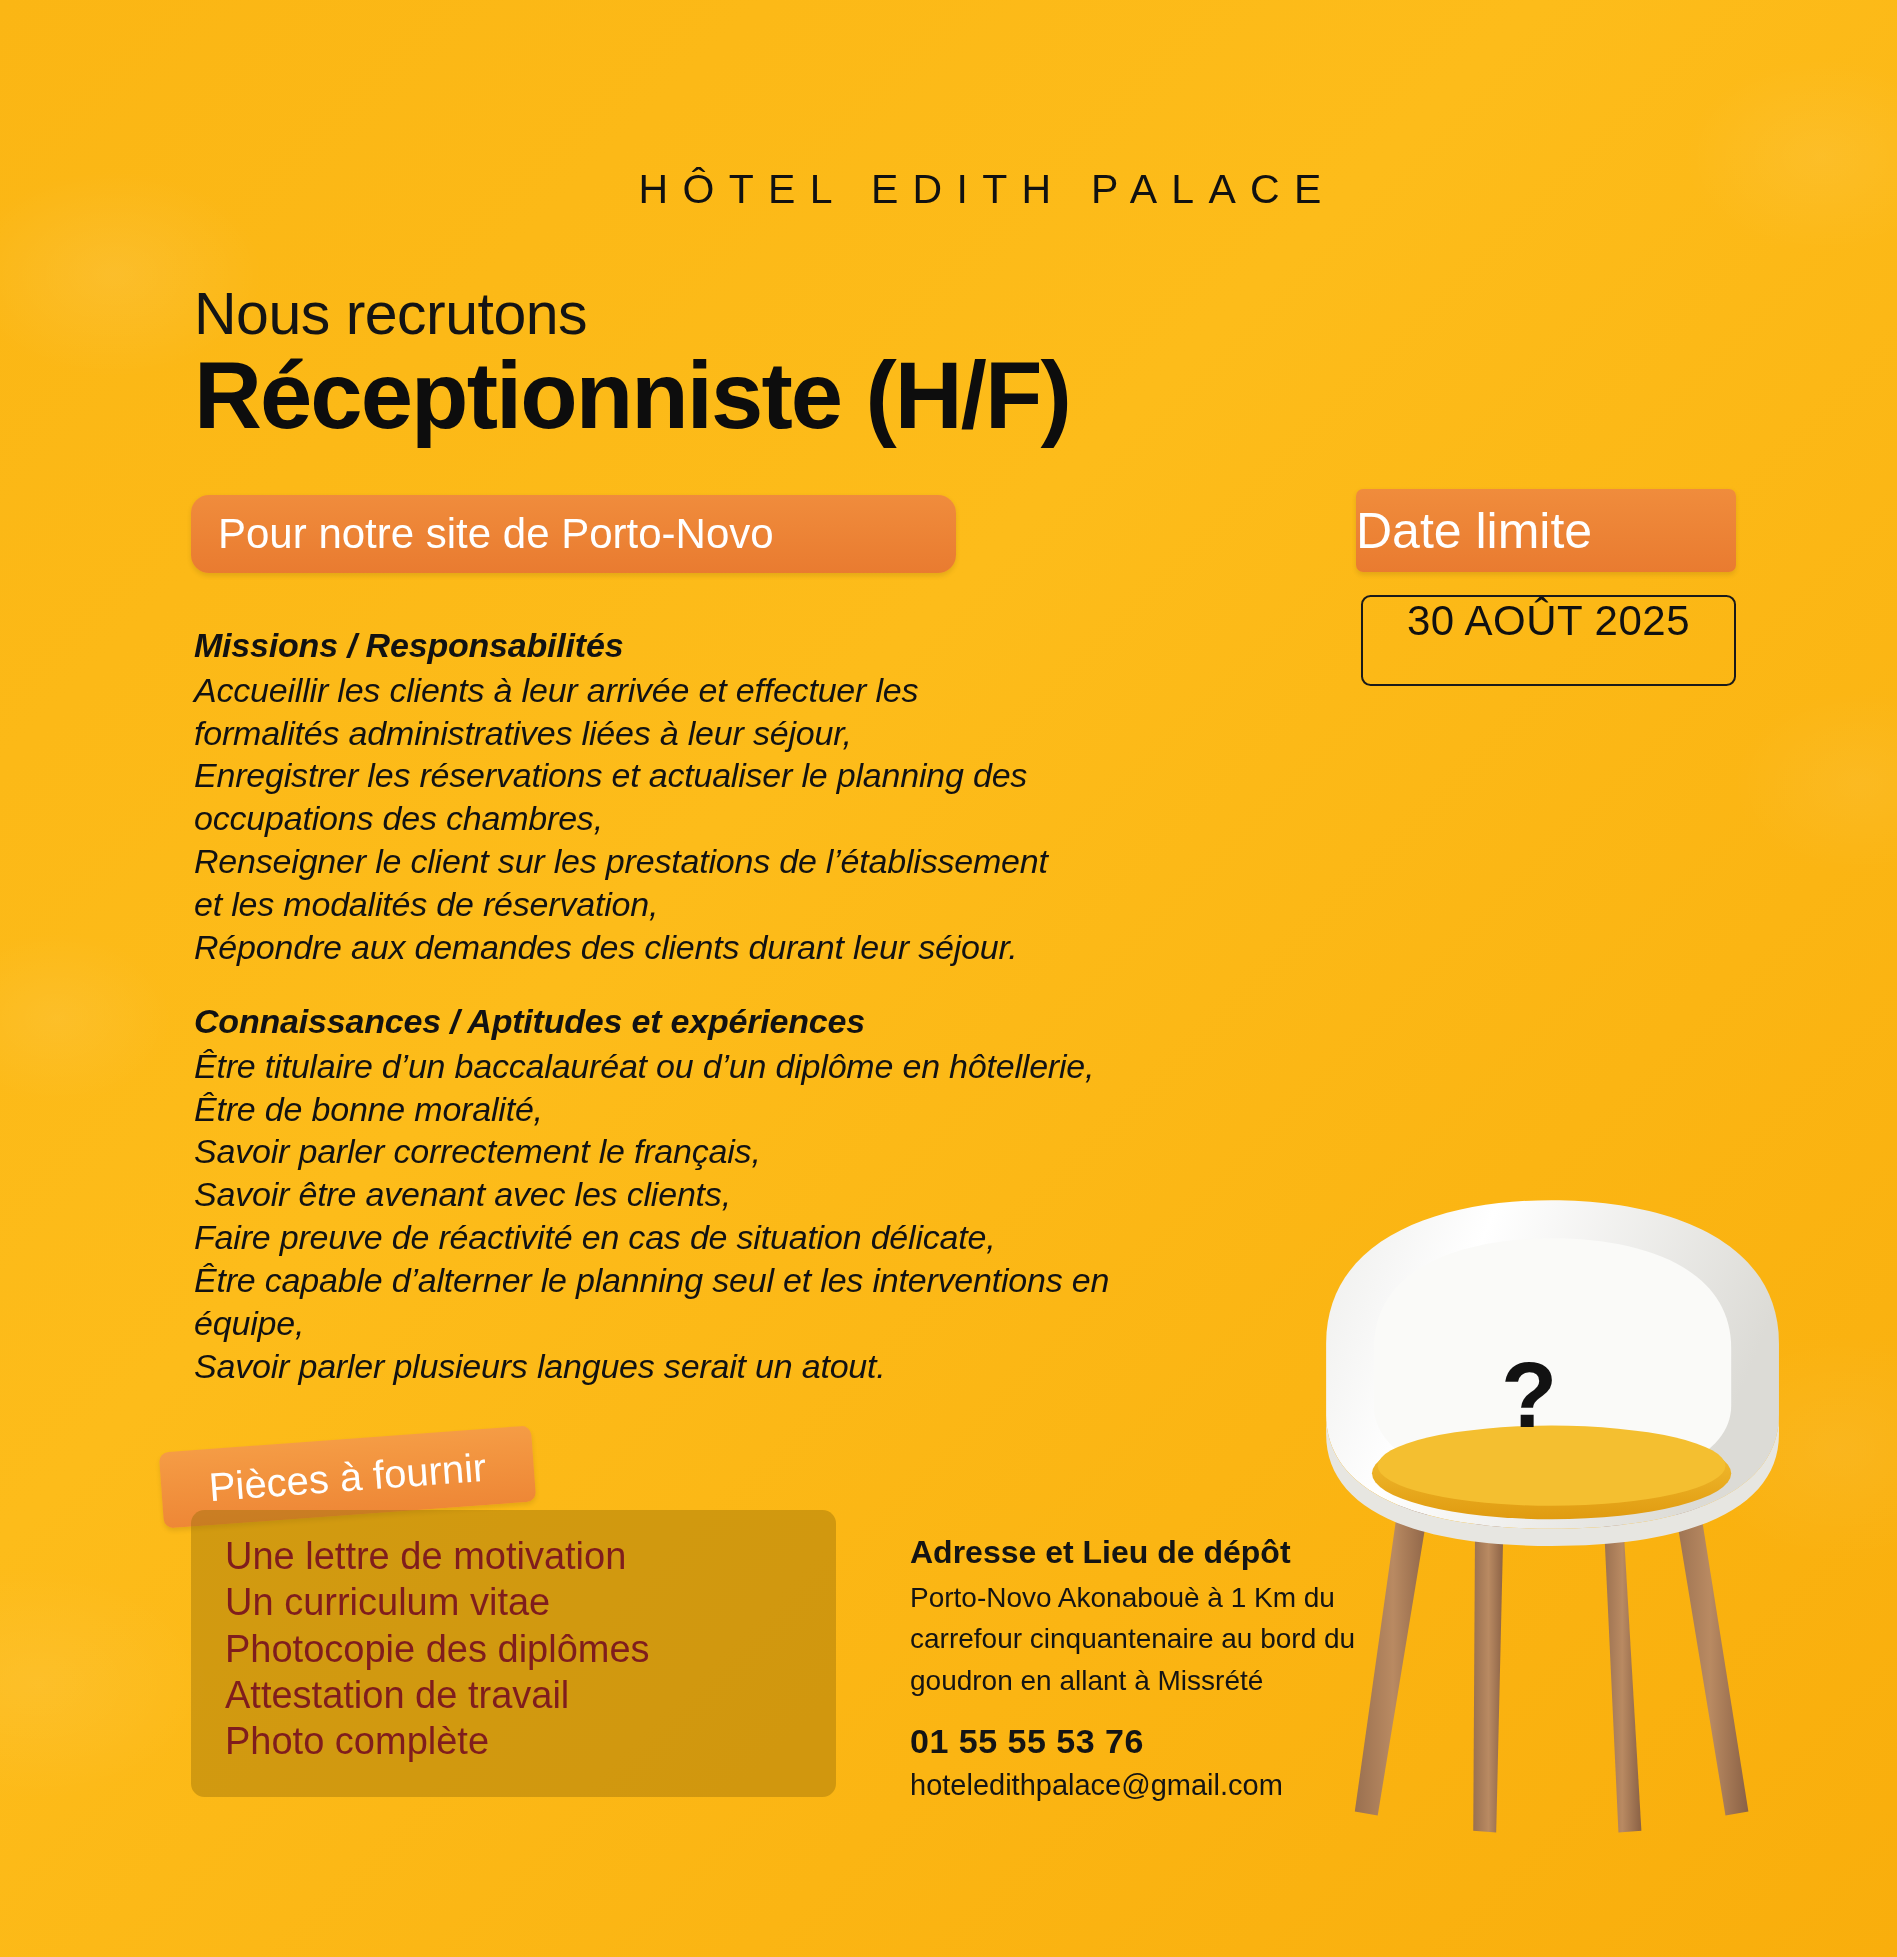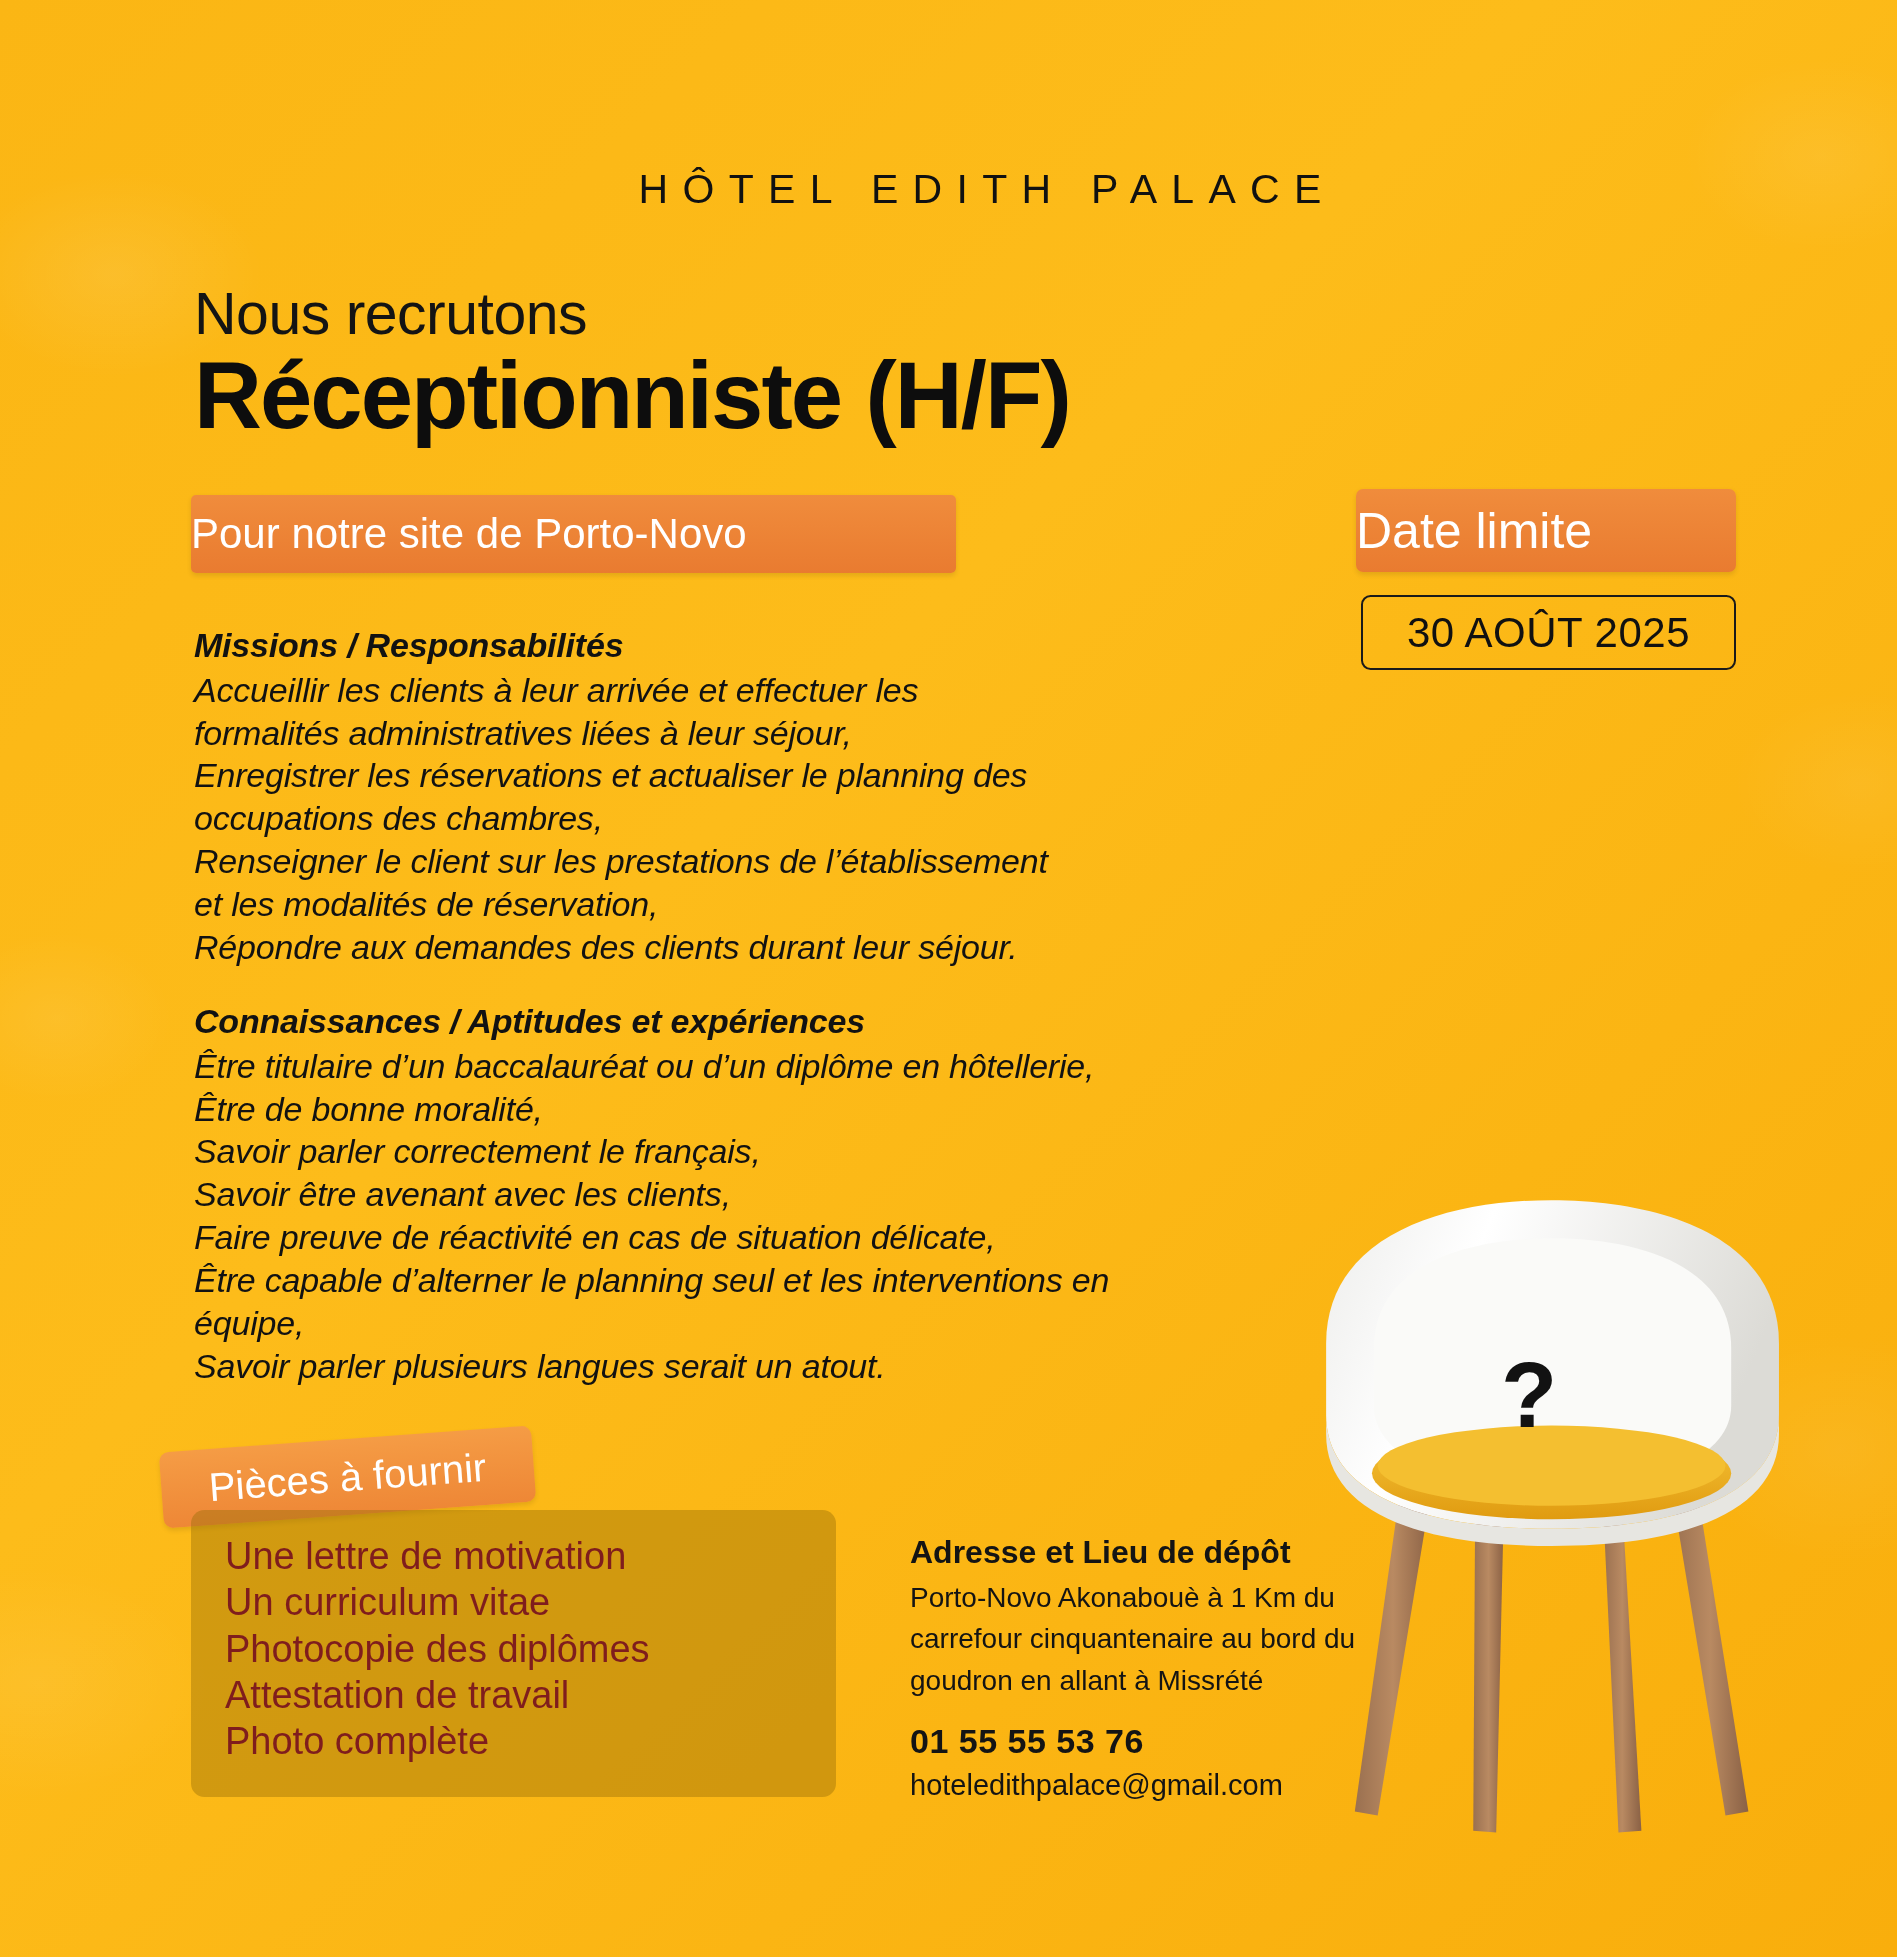--- a/index.html
+++ b/index.html
@@ -85,23 +85,24 @@
   }
 
   
   .site-pill {
     position: absolute;
     top: 495px;
     left: 191px;
     width: 765px;
     height: 78px;
     background: linear-gradient(180deg, #F08C3C 0%, #E97B30 100%);
-    border-radius: 5px;
+    border-radius: 18px;
     display: flex;
     align-items: center;
+    padding-left: 27px;
     box-shadow: 0 2.9px 5.7px rgba(0,0,0,0.10);
   }
   .site-pill span {
     font-size: 42px;
     color: #ffffff;
     font-weight: 400;
   }
 
   
   .deadline-pill {
@@ -118,25 +119,25 @@
   }
   .deadline-pill span {
     font-size: 50px;
     color: #fff;
   }
   .deadline-date {
     position: absolute;
     top: 595px;
     left: 1361px;
     width: 375px;
-    height: 75px;
+    height: 91px;
     border: 2.9px solid #1a1a1a;
     border-radius: 9.6px;
     display: flex;
-    align-items: center;
+    align-items: flex-start;
     justify-content: center;
   }
   .deadline-date span {
     font-size: 42px;
     color: #111;
     letter-spacing: 0.5px;
   }
 
   
   .section {

